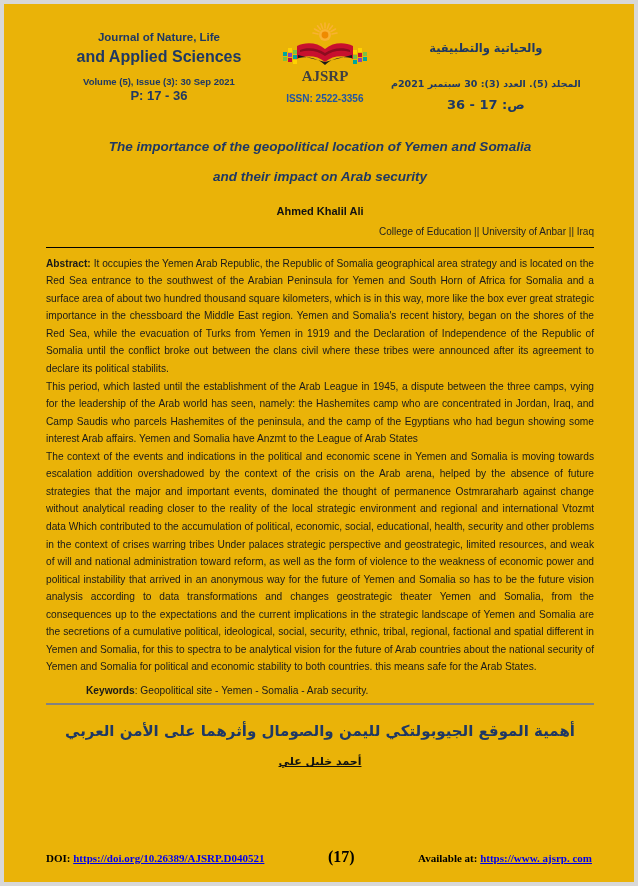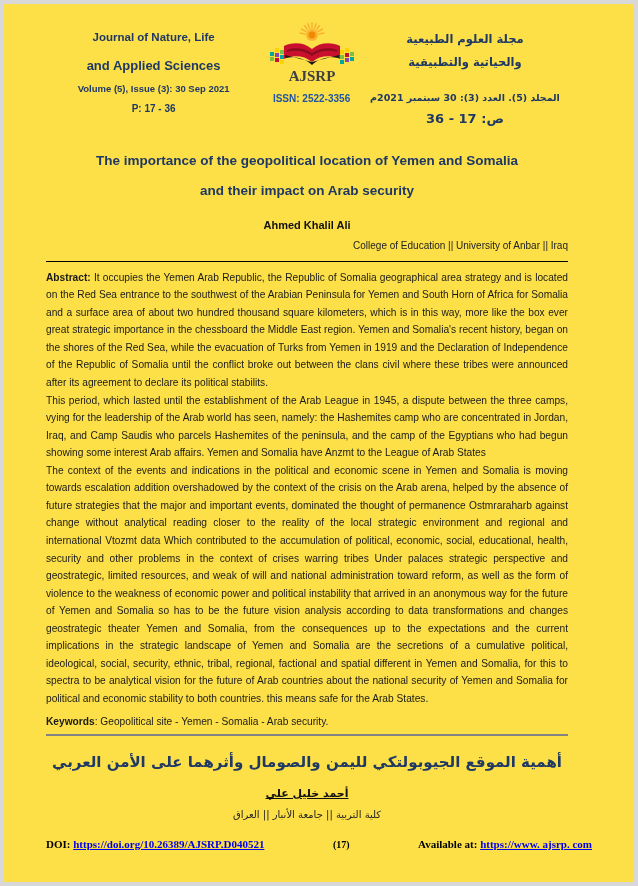--- a/index.html
+++ b/index.html
@@ -1,65 +1,65 @@
 <!DOCTYPE html>
 <html><head>
 <meta charset="utf-8">
 <style>
   html,body { margin:0; padding:0; background:#d4d4d4; }
   .page {
     position:relative;
     width:638px; height:886px;
     margin:0 auto;
-    background:#fde047;
+    background:#eab308;
     border:4px solid #d8d8d8;
     box-sizing:border-box;
-    padding:18px 66px 0 42px;
+    padding:18px 40px 0 42px;
     font-family:"Liberation Sans", sans-serif;
     color:#1a1a1a;
     overflow:hidden;
   }
   
   .header { display:flex; justify-content:space-between; align-items:flex-start; }
   .hdr-left { width:235px; text-align:center; color:#1f3864; padding-top:10px; }
   .hdr-left .l1 { font-size:11.5px; font-weight:bold; line-height:1.0; }
-  .hdr-left .l2 { font-size:13px; font-weight:bold; margin-top:14px; }
+  .hdr-left .l2 { font-size:16px; font-weight:bold; margin-top:4px; }
   .hdr-left .l3 { font-size:9.5px;  font-weight:bold; margin-top:10px; }
-  .hdr-left .l4 { font-size:10px;  font-weight:bold; margin-top:9px; }
+  .hdr-left .l4 { font-size:13px;  font-weight:bold; margin-top:1px; }
   .hdr-center { width:110px; text-align:center; }
   .issn { font-size:10px; font-weight:bold; color:#2155a4; margin-top:1px; }
   .hdr-right { width:225px; text-align:center; color:#1f3864; direction:rtl;
                font-family:"DejaVu Sans", sans-serif; padding-top:10px; }
   .hdr-right .l1 { font-size:11.5px; font-weight:bold; }
   .hdr-right .l2 { font-size:11.5px; font-weight:bold; margin-top:9px; }
   .hdr-right .l3 { font-size:9.5px;  font-weight:bold; margin-top:23px; }
   .hdr-right .l4 { font-size:13px;  font-weight:bold; margin-top:8px; }
   
   .title { margin-top:20px; text-align:center; color:#1f3864; font-weight:bold;
-           font-size:13.5px; line-height:2.25; }
+           font-size:13.5px; line-height:2.25;font-style:italic; }
   .author { margin-top:12px; text-align:center; font-weight:bold; font-size:11px; color:#111; }
   .affil  { margin-top:9px;  text-align:right; font-size:10px; color:#222; }
   .rule-black { border:0; border-top:1.6px solid #000; margin:10px 0 0 0; }
   
   .abstract { margin-top:7px; font-size:10.2px; line-height:1.72; text-align:justify; }
   .abstract p { margin:0; }
   .bold { font-weight:bold; }
-  .keywords { margin-top:9px; font-size:10.2px; }
+  .keywords { margin-top:9px; font-size:10.2px;margin-left:40px; }
   .rule-gray { border:0; border-top:2.6px solid #828282; margin:7px 0 0 0; }
   
   .ar { direction:rtl; font-family:"DejaVu Sans", sans-serif; text-align:center; }
   .ar-title  { margin-top:15px; font-size:15px; font-weight:bold; color:#1f3864; line-height:1.5; }
   .ar-author { margin-top:13px; font-size:11px; font-weight:bold; color:#111;text-decoration:underline; }
   .ar-affil  { margin-top:9px;  font-size:10px; color:#222; }
   
-  .footer { position:absolute; left:42px; right:42px; bottom:32px;
+  .footer { position:absolute; left:42px; right:42px; bottom:16px;
             display:flex; align-items:baseline; justify-content:space-between;
             font-family:"Liberation Serif", serif; font-weight:bold; font-size:11px; color:#000; }
   .footer a { color:#0000ee; text-decoration:underline; cursor:pointer; }
-  .pageno { font-size:10px; }
+  .pageno { font-size:16px; }
 </style>
 </head>
 <body>
 
 <div class="page">
 
   <div class="header">
     <div class="hdr-left">
       <div class="l1">Journal of Nature, Life</div>
       <div class="l2">and Applied Sciences</div>
@@ -110,21 +110,20 @@
         <path d="M48 40 L21 33 L21 36 C30 34 41 36 48 43 Z" fill="#1a1a1a"></path>
         <path d="M48 40 L75 33 L75 36 C66 34 55 36 48 43 Z" fill="#1a1a1a"></path>
         <path d="M48 31 C41 26 30 25 23 28 L23 30 C31 27.5 41 28.5 48 34 Z" fill="#8b0d1f"></path>
         <path d="M48 31 C55 26 66 25 73 28 L73 30 C65 27.5 55 28.5 48 34 Z" fill="#8b0d1f"></path>
         <text x="48" y="59" text-anchor="middle" font-family="Liberation Serif, serif" font-size="15" font-weight="bold" fill="#404041">AJSRP</text>
       </svg>
       <div class="issn">ISSN: 2522-3356</div>
     </div>
 
     <div class="hdr-right">
-      <div class="l1">مجلة العلوم الطبيعية</div>
       <div class="l2">والحياتية والتطبيقية</div>
       <div class="l3">المجلد (5). العدد (3): 30 سبتمبر 2021م</div>
       <div class="l4">ص: 17 - 36</div>
     </div>
   </div>
 
   <div class="title">
     <div>The importance of the geopolitical location of Yemen and Somalia</div>
     <div>and their impact on Arab security</div>
   </div>
@@ -138,21 +137,20 @@
     <p>This period, which lasted until the establishment of the Arab League in 1945, a dispute between the three camps, vying for the leadership of the Arab world has seen, namely: the Hashemites camp who are concentrated in Jordan, Iraq, and Camp Saudis who parcels Hashemites of the peninsula, and the camp of the Egyptians who had begun showing some interest Arab affairs. Yemen and Somalia have Anzmt to the League of Arab States</p>
     <p>The context of the events and indications in the political and economic scene in Yemen and Somalia is moving towards escalation addition overshadowed by the context of the crisis on the Arab arena, helped by the absence of future strategies that the major and important events, dominated the thought of permanence Ostmraraharb against change without analytical reading closer to the reality of the local strategic environment and regional and international Vtozmt data Which contributed to the accumulation of political, economic, social, educational, health, security and other problems in the context of crises warring tribes Under palaces strategic perspective and geostrategic, limited resources, and weak of will and national administration toward reform, as well as the form of violence to the weakness of economic power and political instability that arrived in an anonymous way for the future of Yemen and Somalia so has to be the future vision analysis according to data transformations and changes geostrategic theater Yemen and Somalia, from the consequences up to the expectations and the current implications in the strategic landscape of Yemen and Somalia are the secretions of a cumulative political, ideological, social, security, ethnic, tribal, regional, factional and spatial different in Yemen and Somalia, for this to spectra to be analytical vision for the future of Arab countries about the national security of Yemen and Somalia for political and economic stability to both countries. this means safe for the Arab States.</p>
   </div>
 
   <div class="keywords"><span class="bold">Keywords</span><span>: Geopolitical site - Yemen - Somalia - Arab security.</span></div>
 
   <hr class="rule-gray">
 
   <div class="ar ar-title">أهمية الموقع الجيوبولتكي لليمن والصومال وأثرهما على الأمن العربي</div>
   <div class="ar ar-author">أحمد خليل علي</div>
-  <div class="ar ar-affil">كلية التربية || جامعة الأنبار || العراق</div>
 
   <div class="footer">
     <span>
       <span>DOI:</span>
       <a>https://doi.org/10.26389/AJSRP.D040521</a>
     </span>
     <span class="pageno">(17)</span>
     <span>
       <span>Available at:</span>
       <a>https://www. ajsrp. com</a>

